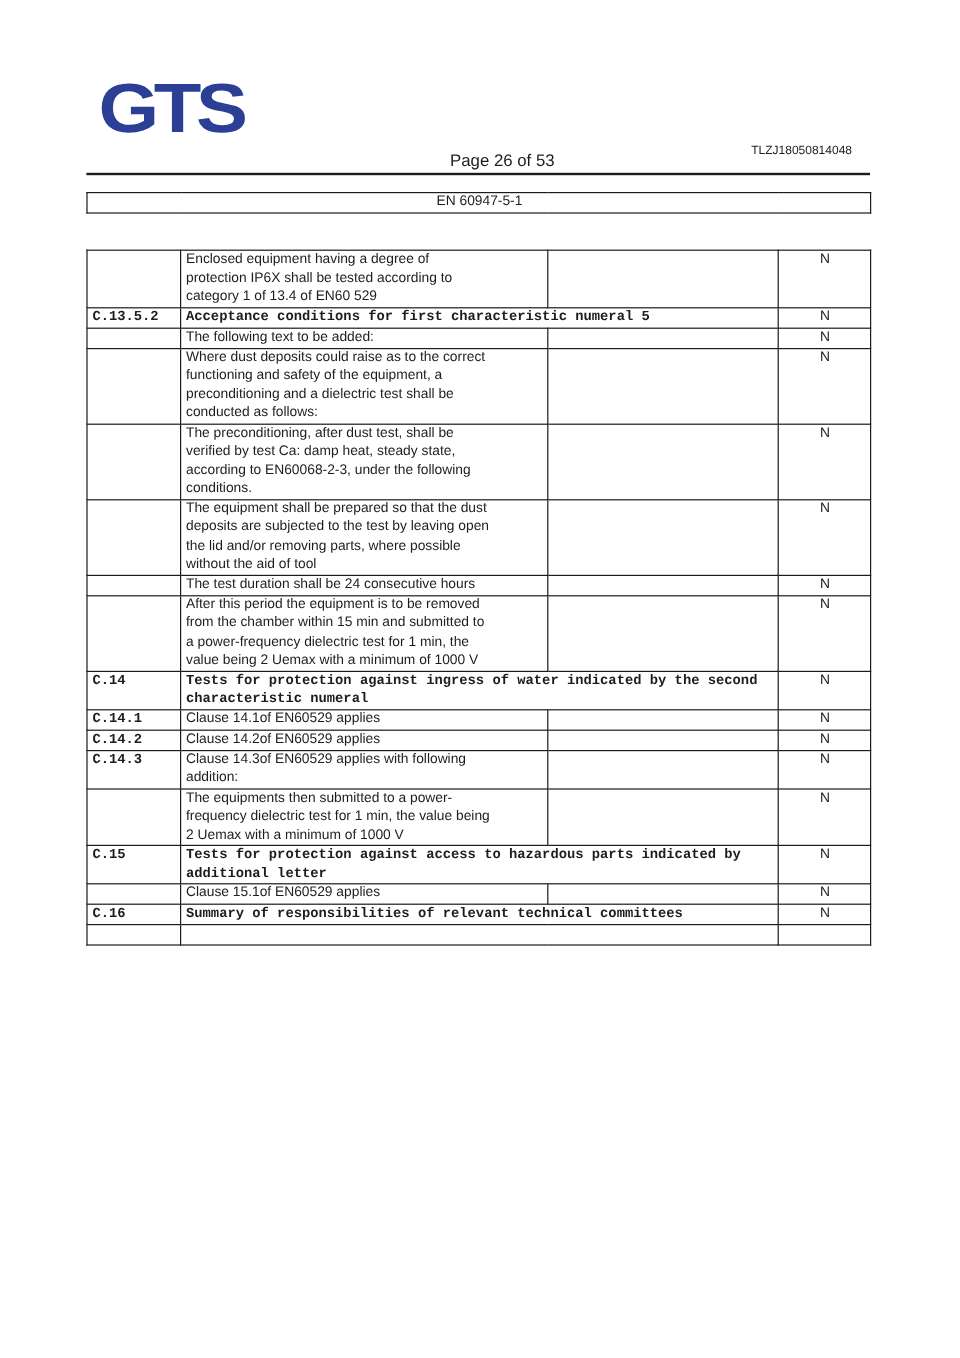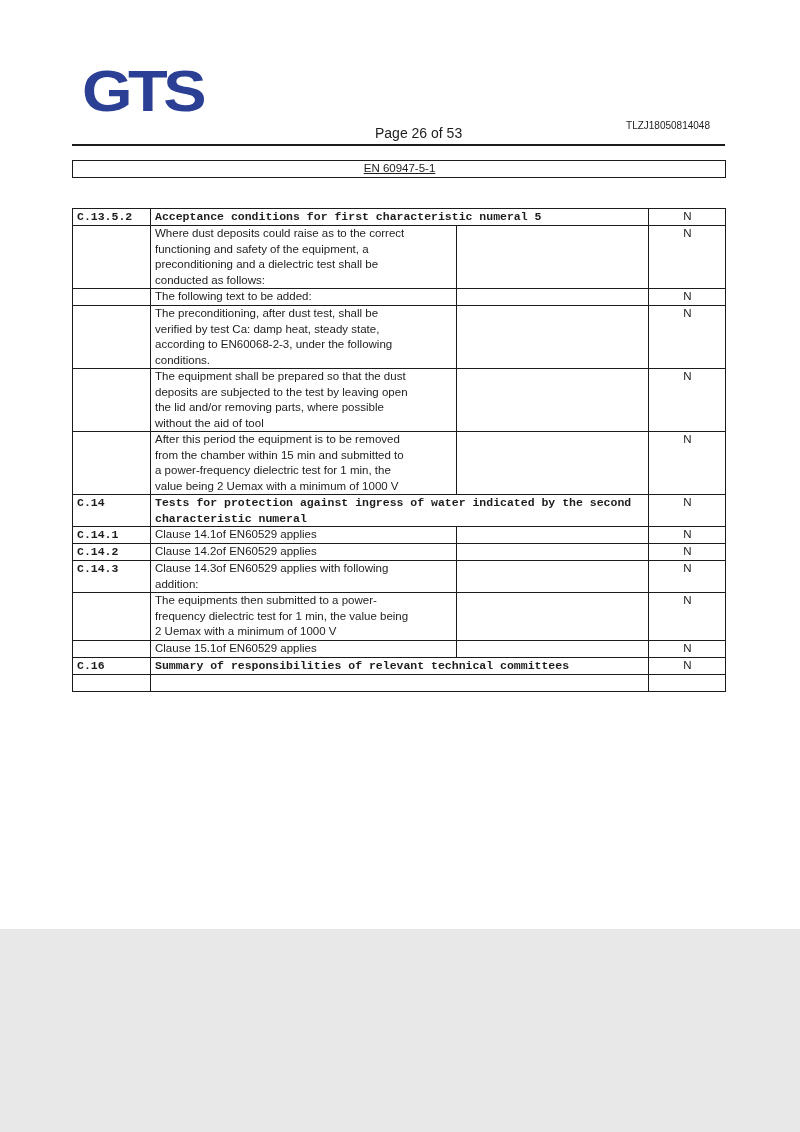--- a/index.html
+++ b/index.html
@@ -1,18 +1,18 @@
 <!DOCTYPE html>
 <html><head>
 <meta charset="utf-8">
 <style>
   html,body{margin:0;padding:0;background:#e8e8e8;}
   .doc{
     position:relative;
-    width:800px;height:929px;
+    width:800px;height:1132px;
     margin:0 auto;
     background:#ffffff;
     font-family:"Liberation Sans", sans-serif;
     color:#1d1d1d;
     overflow:hidden;
   }
   .logo{
     position:absolute;left:82px;top:62px;
     font-size:58px;font-weight:bold;
     letter-spacing:-4px;
@@ -31,21 +31,21 @@
   .header-rule{
     position:absolute;left:72px;top:144px;
     width:653px;height:2px;background:#1b1b1b;
   }
   table{
     border-collapse:collapse;
     table-layout:fixed;
     position:absolute;
     width:653px;
   }
-  .std-table{left:72px;top:160px;text-decoration:underline;}
+  .std-table{left:72px;top:160px;}
   .main-table{left:72px;top:208px;}
   td{
     border:1px solid #1b1b1b;
     font-size:11.5px;
     line-height:15.5px;
     padding:0 3px 0 4px;
     vertical-align:top;
     white-space:pre-line;
     height:16px;
     overflow:hidden;
@@ -85,59 +85,73 @@
 
   <table class="main-table">
     <colgroup>
       <col class="c-clause">
         <col class="c-req">
         <col class="c-res">
         <col class="c-verdict">
     </colgroup>
     <tbody>
         <tr>
+          <td class="clause bold"></td>
+          <td class="req">Enclosed equipment having a degree of
+protection IP6X shall be tested according to
+category 1 of 13.4 of EN60 529</td>
+          <td class="res"></td>
+          <td class="verdict">N</td>
+        </tr>
+        <tr>
           <td class="clause bold">C.13.5.2</td>
           <td class="req bold" colspan="2">Acceptance conditions for first characteristic numeral 5</td>
+          <td class="verdict">N</td>
+        </tr>
+        <tr>
+          <td class="clause bold"></td>
+          <td class="req">The following text to be added:</td>
+          <td class="res"></td>
           <td class="verdict">N</td>
         </tr>
         <tr>
           <td class="clause bold"></td>
           <td class="req">Where dust deposits could raise as to the correct
 functioning and safety of the equipment, a
 preconditioning and a dielectric test shall be
 conducted as follows:</td>
           <td class="res"></td>
           <td class="verdict">N</td>
         </tr>
         <tr>
           <td class="clause bold"></td>
-          <td class="req">The following text to be added:</td>
-          <td class="res"></td>
-          <td class="verdict">N</td>
-        </tr>
-        <tr>
-          <td class="clause bold"></td>
           <td class="req">The preconditioning, after dust test, shall be
 verified by test Ca: damp heat, steady state,
 according to EN60068-2-3, under the following
 conditions.</td>
           <td class="res"></td>
           <td class="verdict">N</td>
         </tr>
         <tr>
           <td class="clause bold"></td>
           <td class="req">The equipment shall be prepared so that the dust
 deposits are subjected to the test by leaving open
 the lid and/or removing parts, where possible
 without the aid of tool</td>
           <td class="res"></td>
           <td class="verdict">N</td>
         </tr>
         <tr>
           <td class="clause bold"></td>
+          <td class="req">The test duration shall be 24 consecutive hours</td>
+          <td class="res"></td>
+          <td class="verdict">N</td>
+        </tr>
+        <tr>
+          <td class="clause bold"></td>
           <td class="req">After this period the equipment is to be removed
 from the chamber within 15 min and submitted to
 a power-frequency dielectric test for 1 min, the
 value being 2 Uemax with a minimum of 1000 V</td>
           <td class="res"></td>
           <td class="verdict">N</td>
         </tr>
         <tr>
           <td class="clause bold">C.14</td>
           <td class="req bold" colspan="2">Tests for protection against ingress of water indicated by the second
@@ -165,20 +179,26 @@
         </tr>
         <tr>
           <td class="clause bold"></td>
           <td class="req">The equipments then submitted to a power-
 frequency dielectric test for 1 min, the value being
 2 Uemax with a minimum of 1000 V</td>
           <td class="res"></td>
           <td class="verdict">N</td>
         </tr>
         <tr>
+          <td class="clause bold">C.15</td>
+          <td class="req bold" colspan="2">Tests for protection against access to hazardous parts indicated by
+additional letter</td>
+          <td class="verdict">N</td>
+        </tr>
+        <tr>
           <td class="clause bold"></td>
           <td class="req">Clause 15.1of EN60529 applies</td>
           <td class="res"></td>
           <td class="verdict">N</td>
         </tr>
         <tr>
           <td class="clause bold">C.16</td>
           <td class="req bold" colspan="2">Summary of responsibilities of relevant technical committees</td>
           <td class="verdict">N</td>
         </tr>

